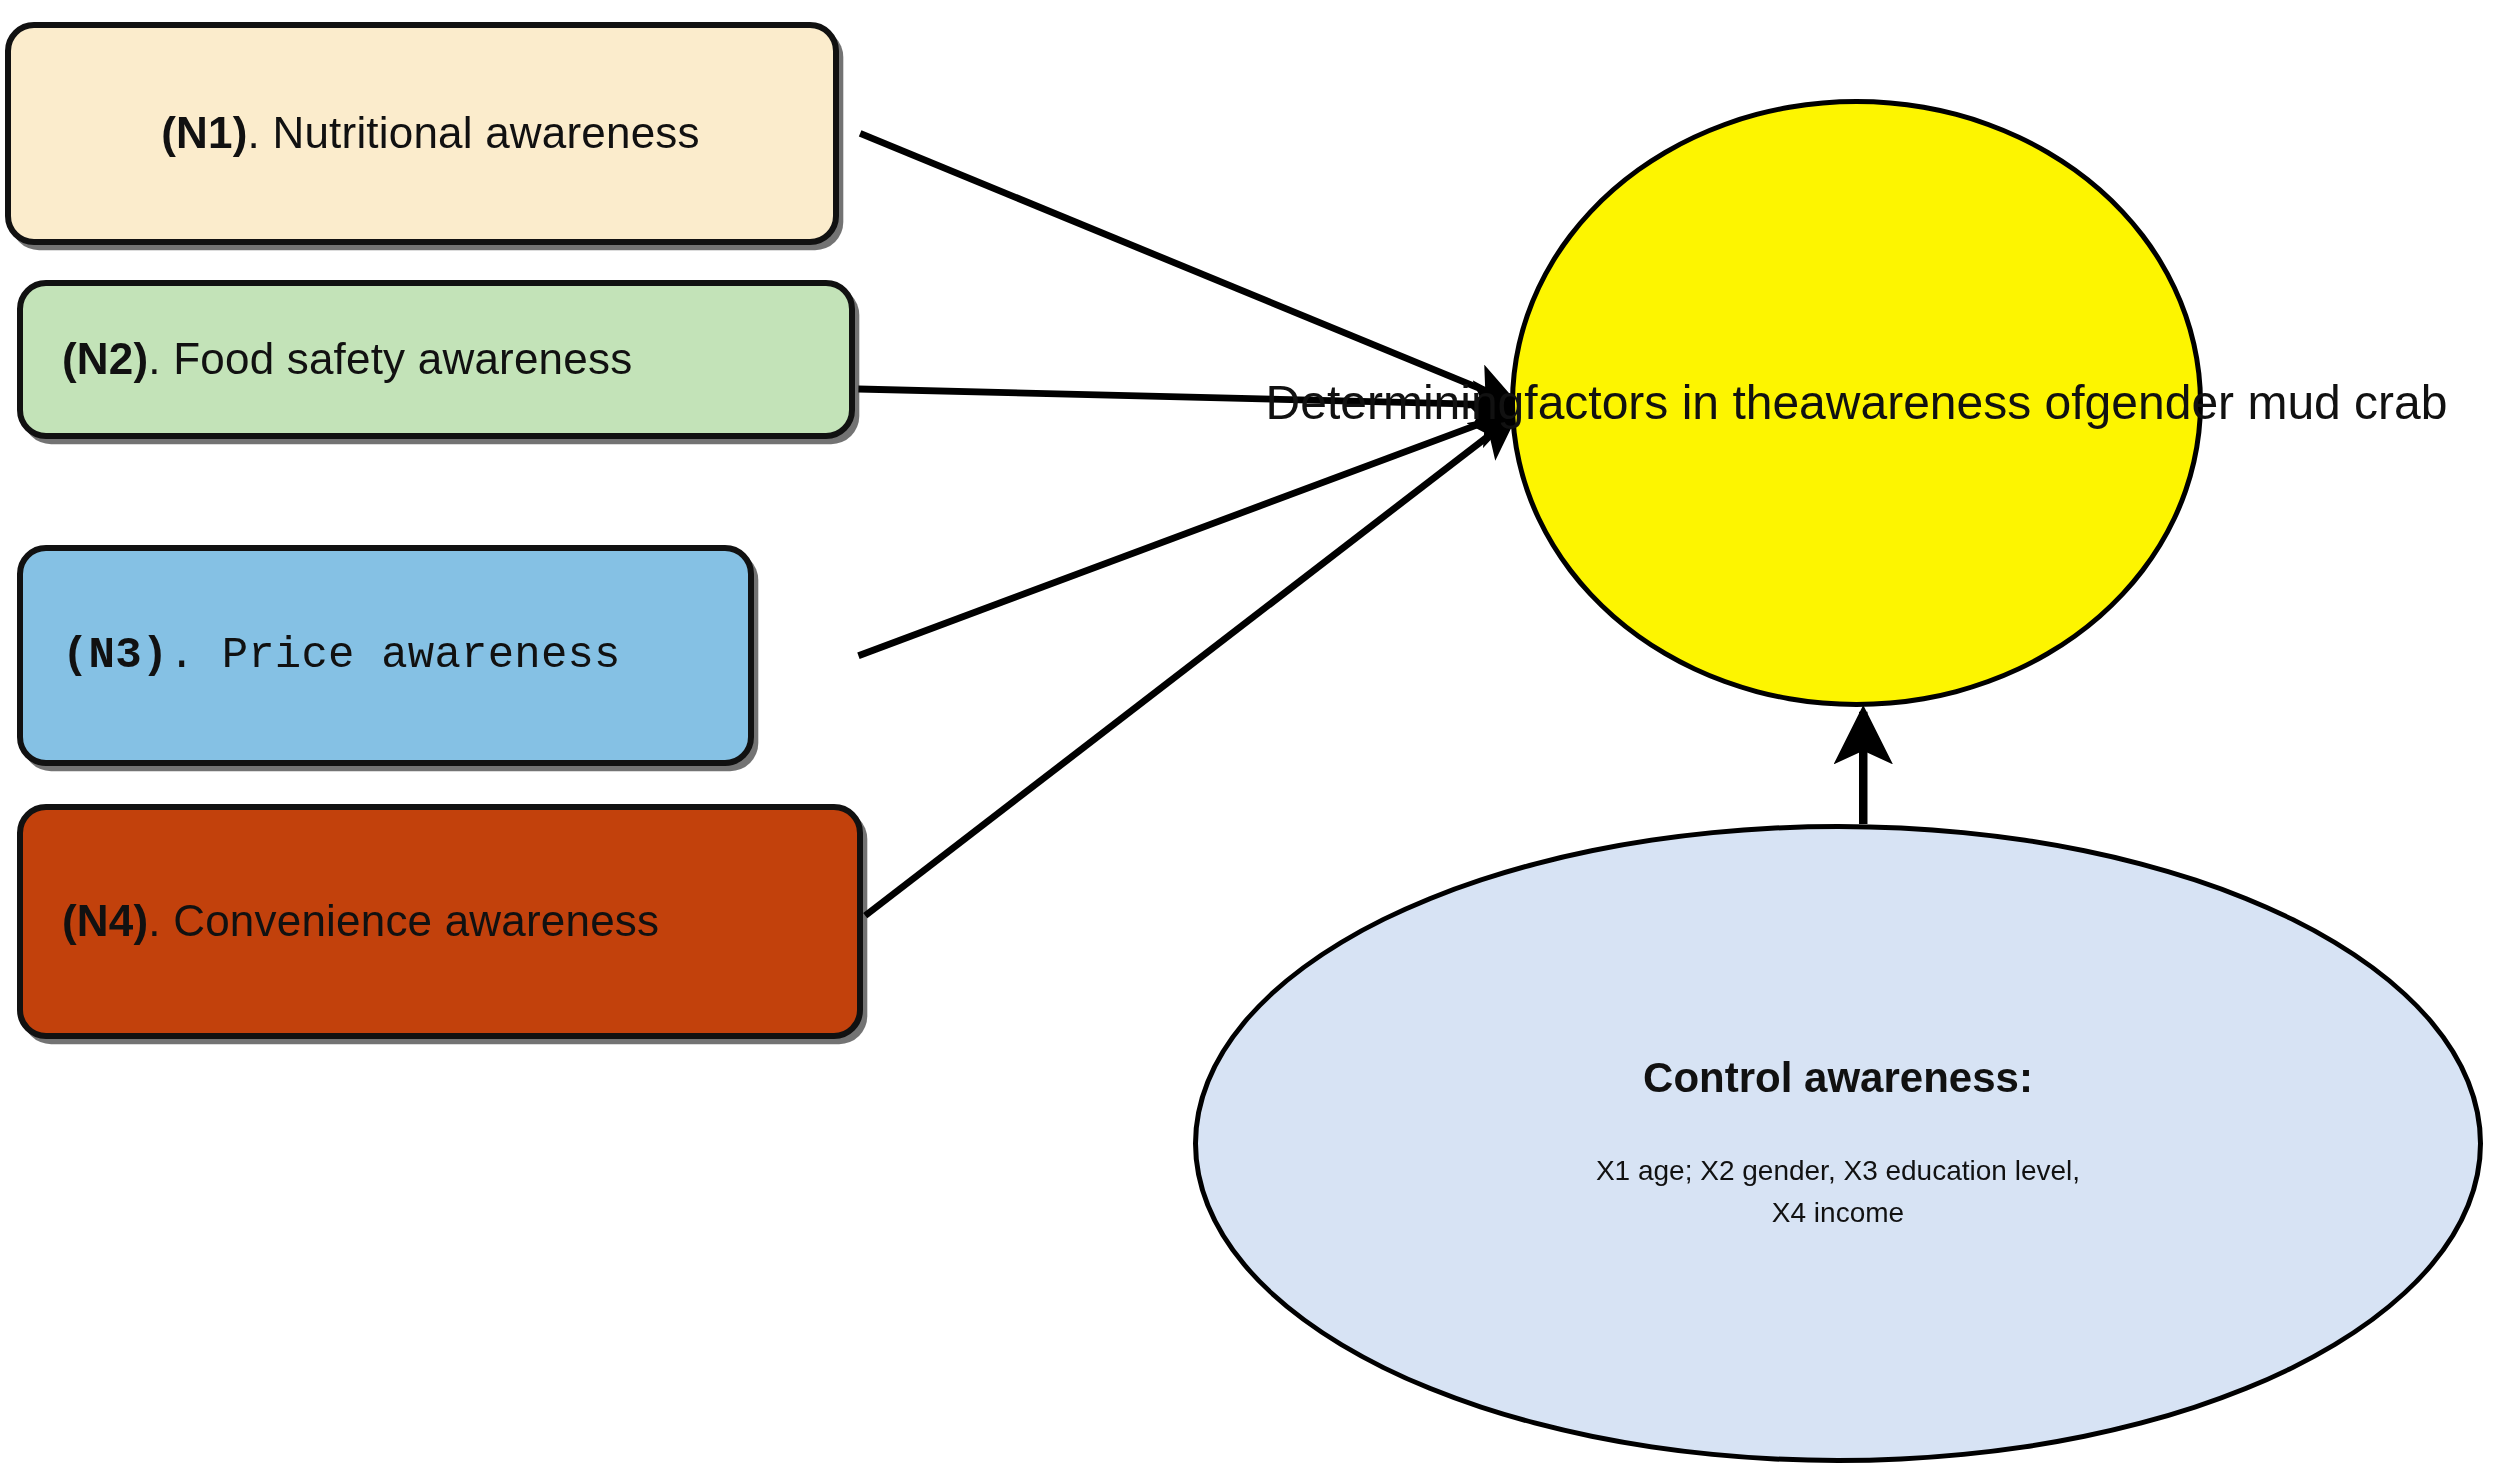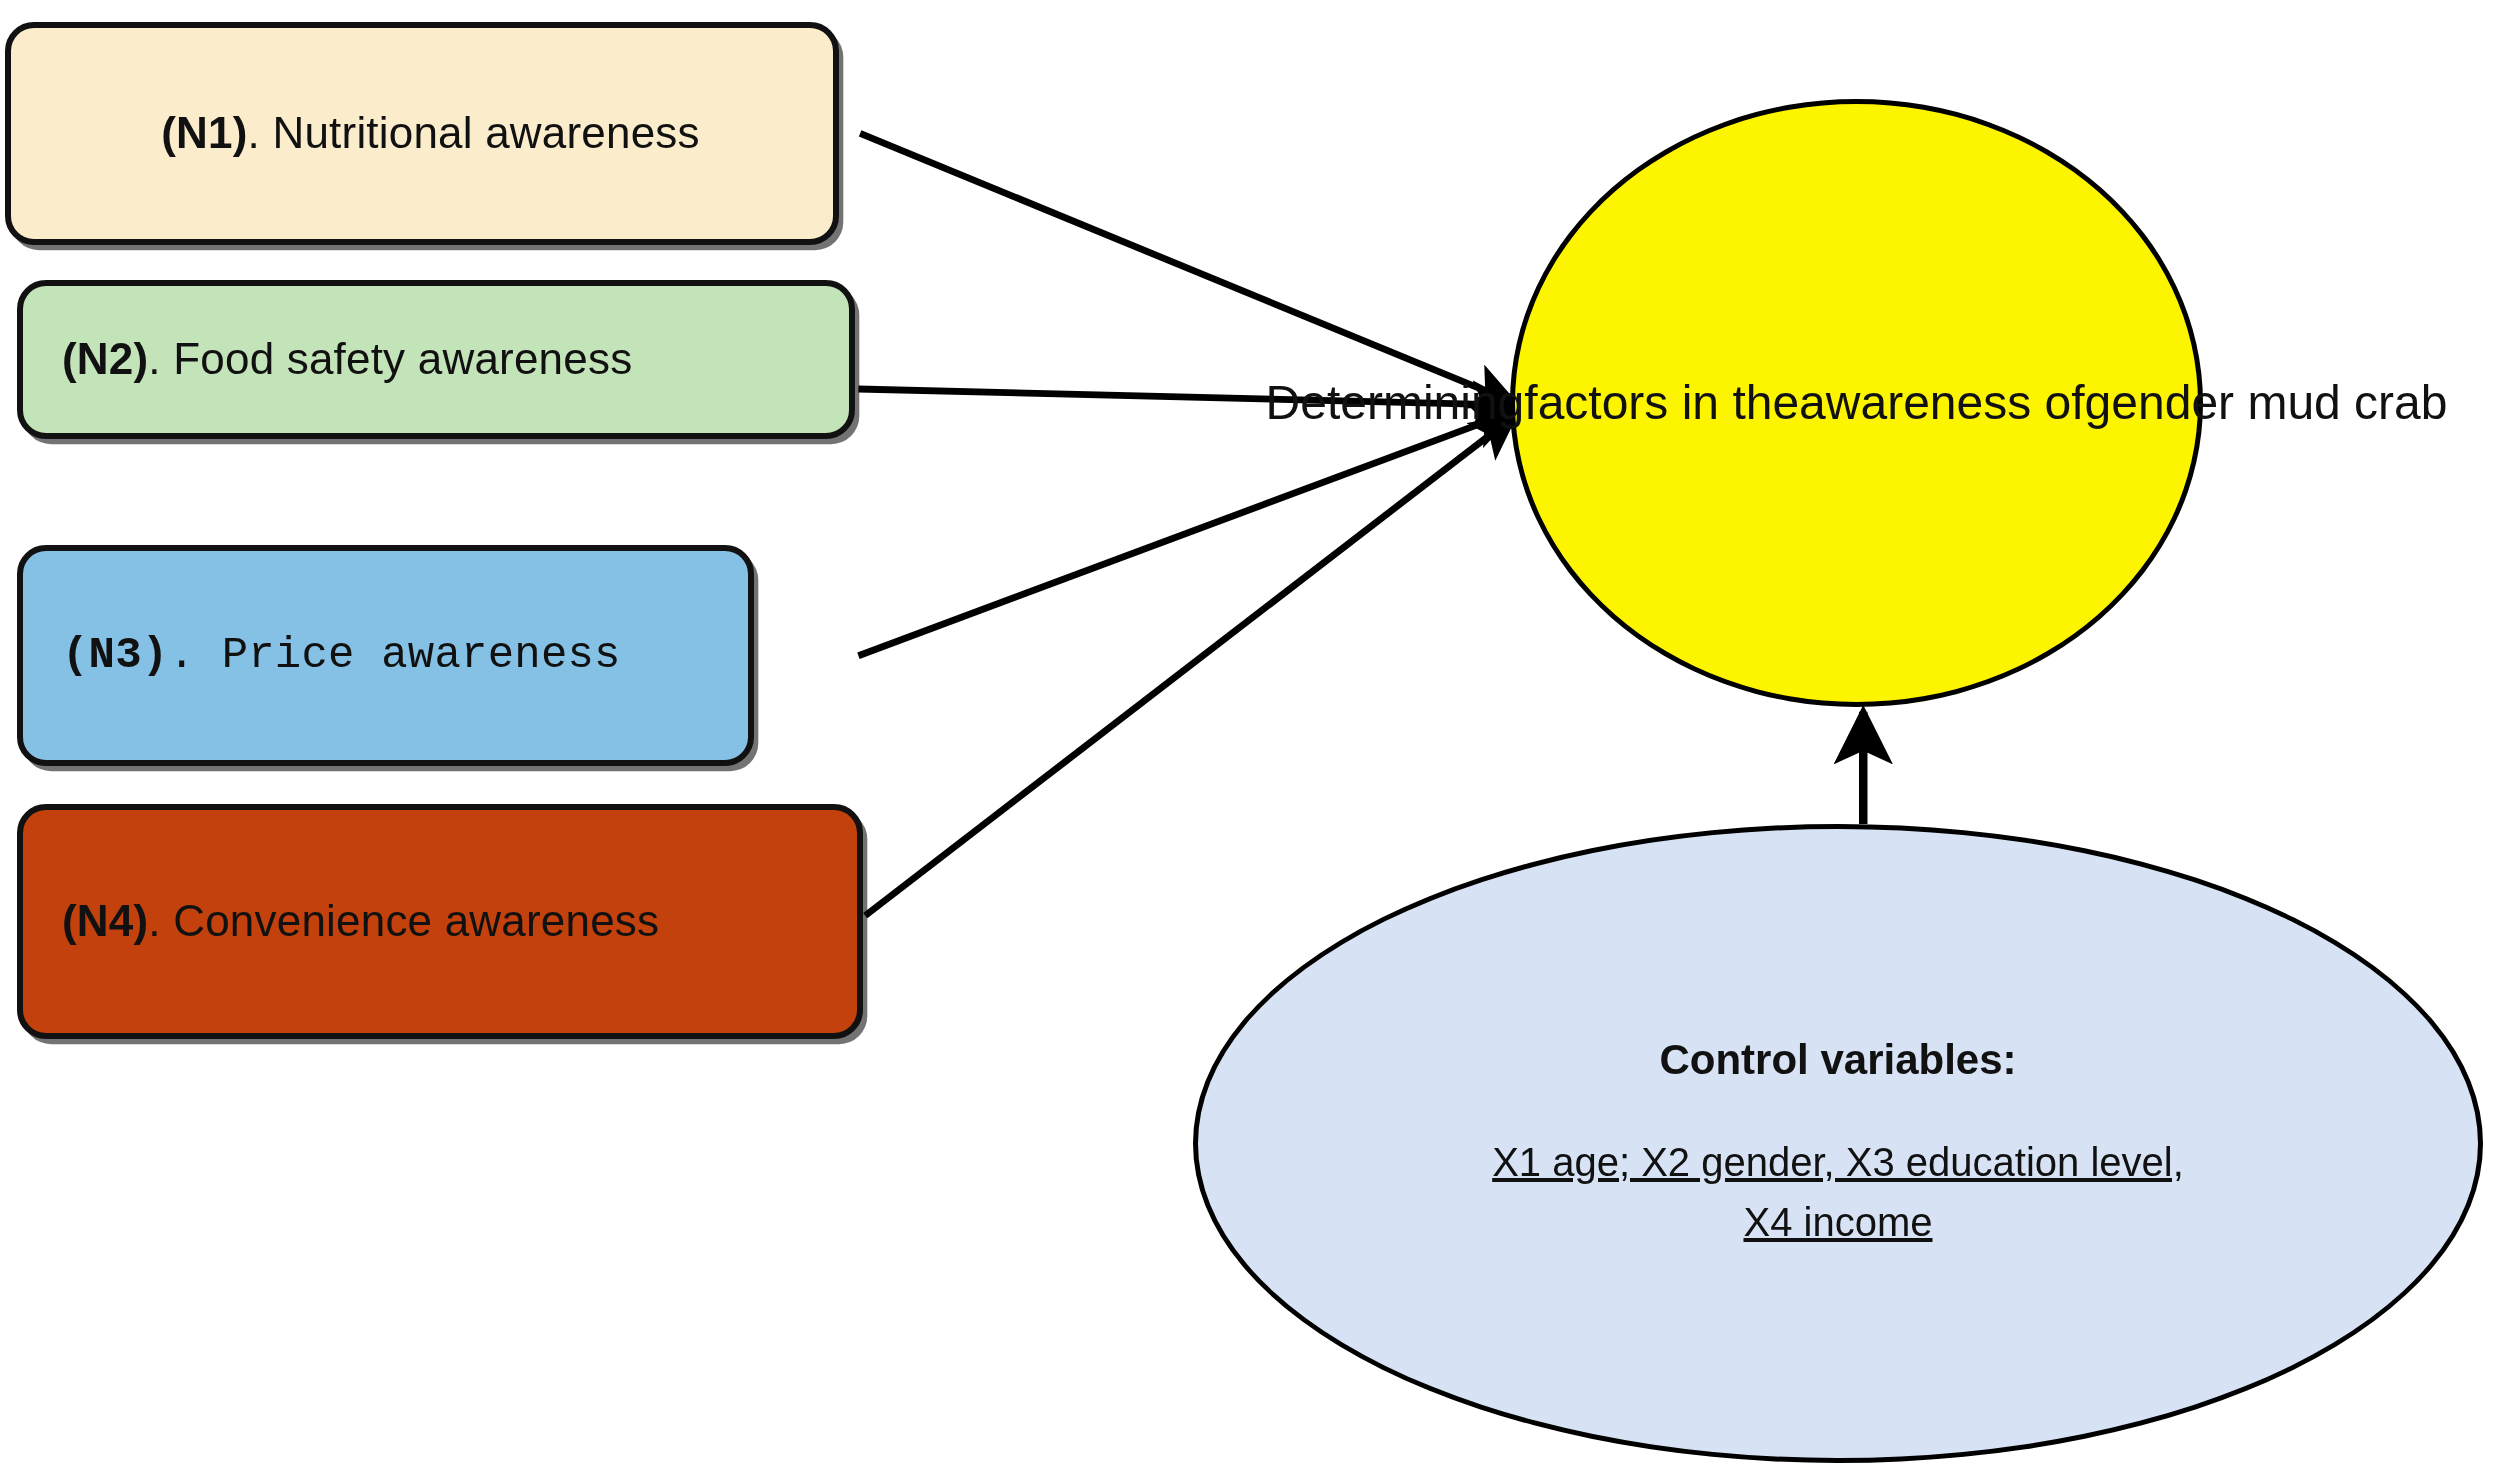--- a/index.html
+++ b/index.html
@@ -98,25 +98,24 @@
     padding: 0 153px;
   }
   #control-ellipse .heading {
     font-size: 42px;
     font-weight: bold;
     color: #111111;
     margin-bottom: 48px;
     white-space: nowrap;
   }
   #control-ellipse .body-line {
-    font-size: 40px;
+    font-size: 28px;
     color: #111111;
     line-height: 1.5;
     white-space: nowrap;
-    text-decoration: underline;
   }
 </style>
 </head>
 <body>
 
 <div id="canvas">
 
   <svg id="edges" viewBox="0 0 2942 1746" width="2500" height="1483" xmlns="http://www.w3.org/2000/svg">
     <defs>
       <marker id="arrowhead" markerWidth="7" markerHeight="7" refX="6.2" refY="3.5" orient="auto" markerUnits="strokeWidth">
@@ -155,19 +154,19 @@
   </div>
 
   <div id="outcome-circle">
     <div class="line">Determining</div>
     <div class="line">factors in the</div>
     <div class="line">awareness of</div>
     <div class="line">gender mud crab</div>
   </div>
 
   <div id="control-ellipse">
-    <div class="heading">Control variables:</div>
+    <div class="heading">Control awareness:</div>
     <div class="body-line">X1 age; X2 gender, X3 education level,</div>
     <div class="body-line">X4 income</div>
   </div>
 
 </div>
 
 
 </body></html>

